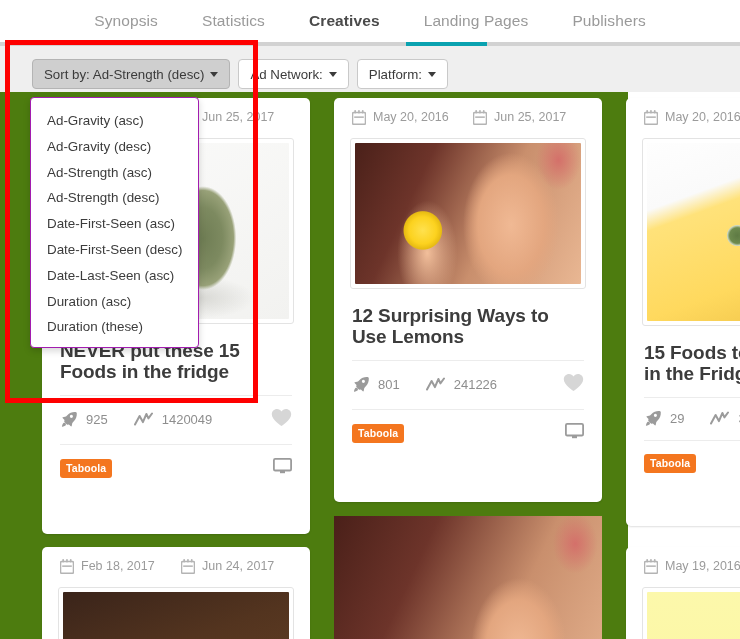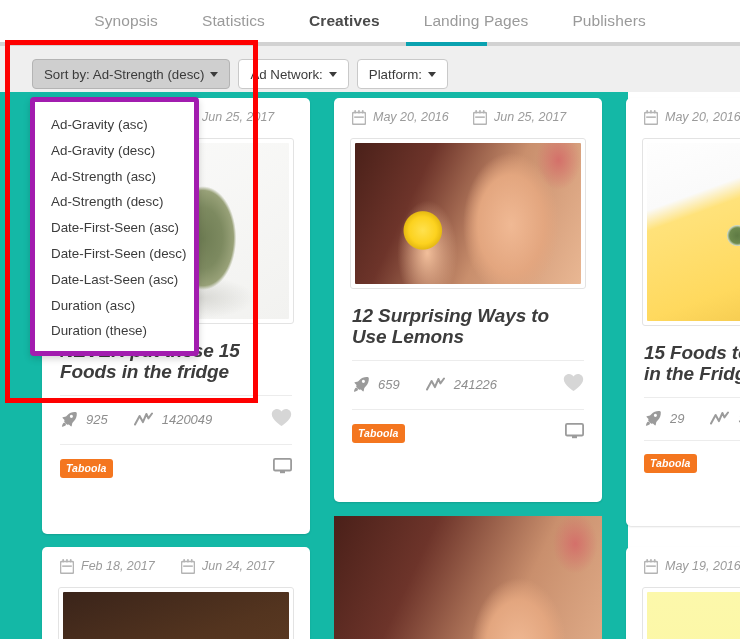--- a/index.html
+++ b/index.html
@@ -50,22 +50,21 @@
   }
   .caret {
     width: 0; height: 0; border-left: 4px solid transparent;
     border-right: 4px solid transparent; border-top: 5px solid #3b3b3b;
     display: inline-block;
   }
 
   
   .board {
     position: absolute; top: 92px; left: 0; width: 628px; height: 547px;
-    background: #14b8a6;
-    font-style: italic;
+    background: #4d7c0f;
   }
   .card {
     position: absolute; background: #ffffff; border-radius: 5px;
     box-shadow: 0 1px 2px rgba(0,0,0,.13);
     overflow: hidden;
   }
   .card-dates {
     display: flex; align-items: center; height: 38px; padding: 0 18px; gap: 10px;
   }
   .datecell { display: flex; align-items: center; gap: 7px; width: 50%; }
@@ -121,21 +120,21 @@
       radial-gradient(ellipse 60px 22px at 46% 66%, #d8693a 0%, #c85c30 60%, rgba(200,92,48,0) 78%),
       linear-gradient(160deg, #3a241a 0%, #53341f 40%, #6a4426 100%);
   }
   .ph-pale {
     background: linear-gradient(180deg, #fcf8ab 0%, #fcf6a0 100%);
   }
 
   
   .dropdown {
     position: absolute; top: 97px; left: 30px; width: 169px;
-    background: #ffffff; border: 5px solid #a21caf; border-radius: 4px;
+    background: #ffffff; border: 1px solid #a21caf; border-radius: 4px;
     box-shadow: 0 3px 7px rgba(0,0,0,.16);
     padding: 10px 0 7px; z-index: 30;
   }
   .dd-item {
     font-size: 13.4px; color: #3c3c3c; line-height: 25.8px;
     padding: 0 16px; white-space: nowrap; cursor: pointer;
   }
 
   
   .annot {
@@ -265,21 +264,21 @@
         <div class="thumb ph ph-lemon" style="height:141px;"></div>
       </div>
       <div class="card-title">12 Surprising Ways to Use Lemons</div>
       <div class="divider"></div>
       <div class="stats">
         <div class="stat">
           <svg width="17" height="17" viewBox="0 0 17 17">
             <path d="M15.6 1.1c-3.1-.3-6 .9-8.3 3.2L6 5.6l-3.1.6c-.4.1-.6.6-.3.9l1.9 1.9-.3 1.8 2.9 2.9 1.8-.3 1.9 1.9c.3.3.8.1.9-.3l.6-3.1 1.3-1.3c2.3-2.3 3.4-5.2 3.2-8.3 0-.7-.5-1.2-1.2-1.3zm-4.2 5.8a1.5 1.5 0 1 1 0-3.1 1.5 1.5 0 0 1 0 3.1z" fill="#9b9b9b"></path>
             <path d="M3.2 12.2c-1 1-1.3 3.6-1.3 3.6s2.6-.3 3.6-1.3c.6-.6.6-1.7 0-2.3-.6-.6-1.7-.6-2.3 0z" fill="#9b9b9b"></path>
           </svg>
-          <span class="stat-val">659</span>
+          <span class="stat-val">801</span>
         </div>
         <div class="stat" style="margin-left:16px;">
           <svg width="19" height="15" viewBox="0 0 19 15">
             <path d="M1 12.5 5.6 4l3.3 6.1L12.4 2l2 4.4L18 1.5" fill="none" stroke="#9b9b9b" stroke-width="2" stroke-linejoin="round" stroke-linecap="round"></path>
           </svg>
           <span class="stat-val">241226</span>
         </div>
         <div class="heart">
           <svg width="21" height="19" viewBox="0 0 21 19">
             <path d="M10.5 18S.8 12.2.8 6.3C.8 3.2 3.1.9 6 .9c1.9 0 3.6 1.1 4.5 2.7C11.4 2 13.1.9 15 .9c2.9 0 5.2 2.3 5.2 5.4C20.2 12.2 10.5 18 10.5 18z" fill="#d6d6d6"></path>

